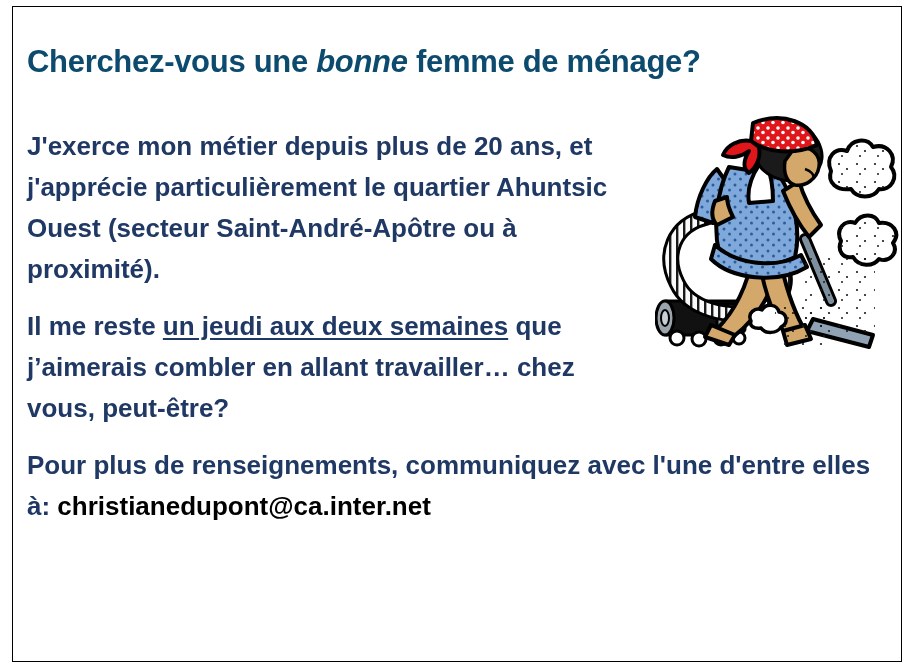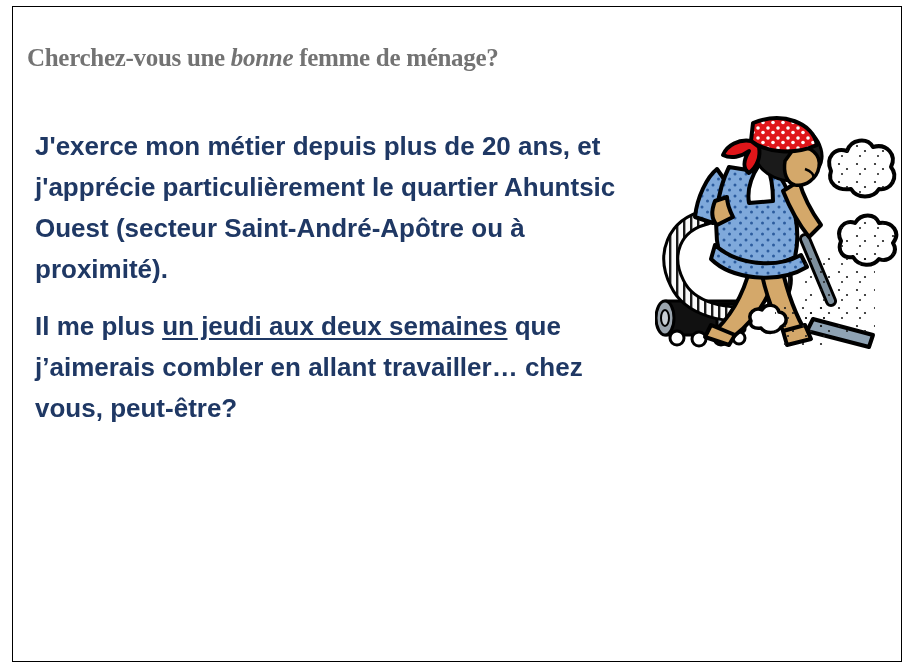--- a/index.html
+++ b/index.html
@@ -25,43 +25,43 @@
     height: 656px;
     border: 1.5px solid #000000;
     box-sizing: border-box;
     pointer-events: none;
   }
   .headline {
     position: absolute;
     left: 27px;
     top: 44px;
     width: 860px;
-    color: #737373;
-    font-family: Liberation Serif, serif;
+    color: #0c4a6e;
+    font-family: Liberation Sans, sans-serif;
     font-weight: bold;
-    font-size: 25px;
+    font-size: 31px;
     letter-spacing: -0.3px;
     white-space: nowrap;
   }
   .headline .ital {
     font-style: italic;
   }
   .body-text {
     position: absolute;
     left: 27px;
     top: 126px;
     width: 860px;
     color: #1F3864;
     font-family: "Liberation Sans", sans-serif;
     font-weight: bold;
     font-size: 26px;
     line-height: 41px;
   }
   .para {
-    margin: 0 0 16px 8px;
+    margin: 0 0 16px 0;
   }
   .para.narrow {
     width: 620px;
   }
   .para.wide {
     width: 855px;
   }
   .para u {
     text-decoration: underline;
     text-underline-offset: 3px;
@@ -94,24 +94,27 @@
 
   <div class="headline">
     <span>Cherchez-vous une </span><span class="ital">bonne</span><span> femme de ménage?</span>
   </div>
 
   <div class="body-text">
 
     <p class="para narrow">J'exerce mon métier depuis plus de 20 ans, et j'apprécie particulièrement le quartier Ahuntsic Ouest (secteur Saint-André-Apôtre ou à proximité).</p>
 
     <p class="para narrow">
-      <span>Il me plus </span><u>un jeudi aux deux semaines</u><span> que j’aimerais combler en allant travailler… chez vous, peut-être?</span>
+      <span>Il me reste </span><u>un jeudi aux deux semaines</u><span> que j’aimerais combler en allant travailler… chez vous, peut-être?</span>
     </p>
 
 
+    <p class="para wide">
+      <span>Pour plus de renseignements, communiquez avec l'une d'entre elles à: </span><span class="email">christianedupont@ca.inter.net</span>
+    </p>
 
   </div>
 
   <div class="art">
     <svg viewBox="0 0 250 250" xmlns="http://www.w3.org/2000/svg">
       <defs>
         <pattern id="dressdots" width="11" height="11" patternUnits="userSpaceOnUse">
           <rect width="11" height="11" fill="#7FA9DB"></rect>
           <circle cx="3" cy="3" r="1.5" fill="#2C5C9E"></circle>
           <circle cx="8.5" cy="8" r="1.5" fill="#2C5C9E"></circle>

